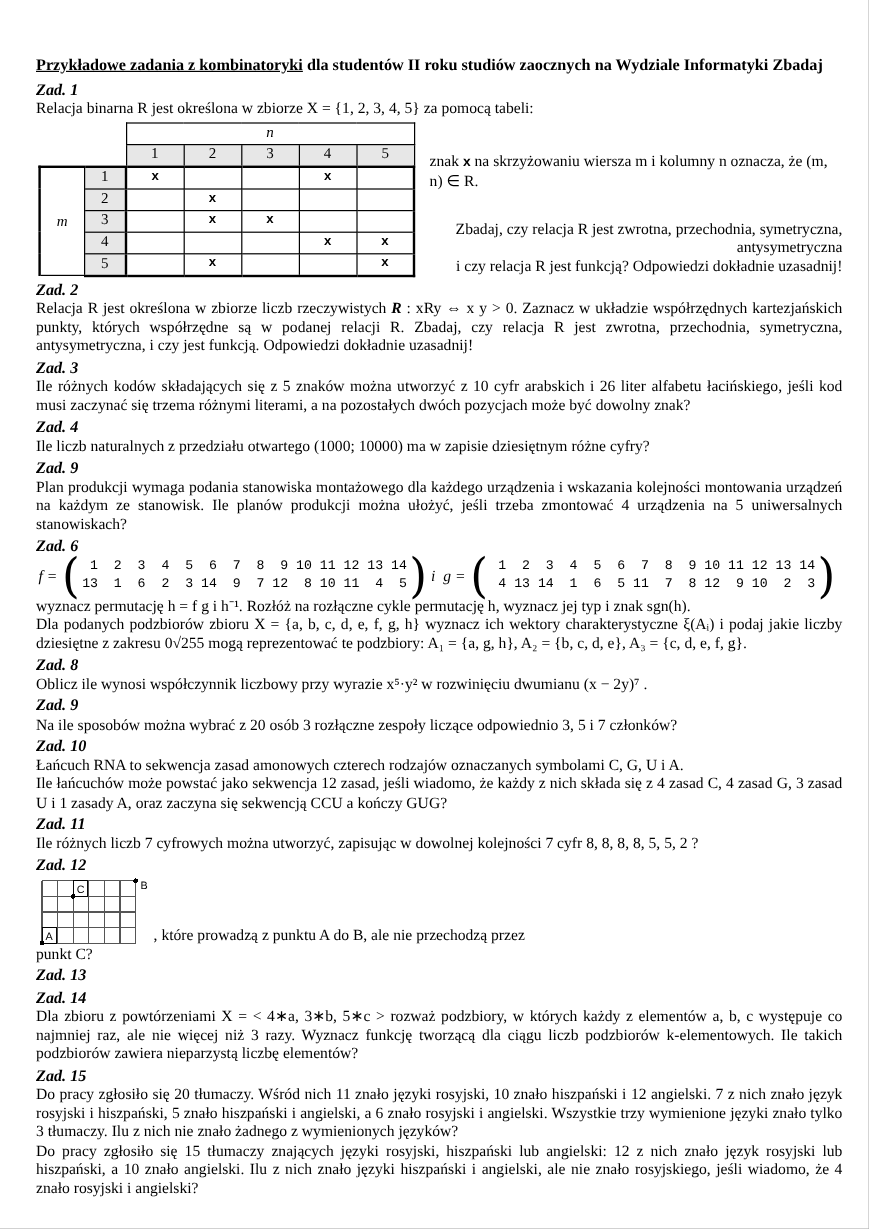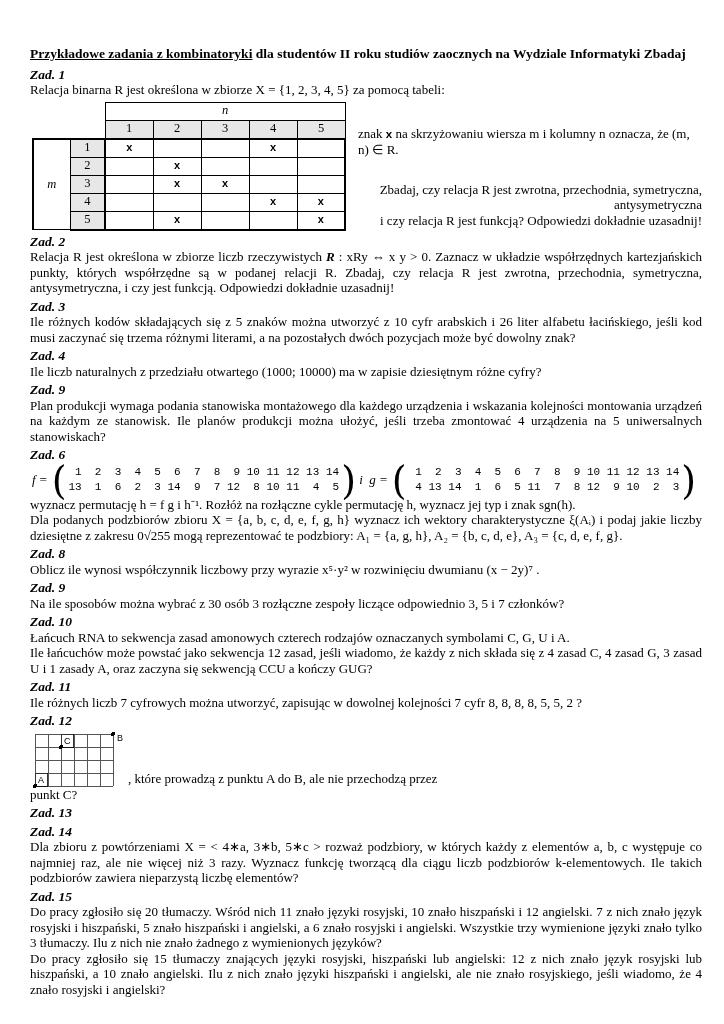--- a/index.html
+++ b/index.html
@@ -164,21 +164,21 @@
     <span class="paren">)</span>
   </div>
   <p>wyznacz permutację h = f g i h⁻¹. Rozłóż na rozłączne cykle permutację h, wyznacz jej typ i znak sgn(h).</p>
 
   <p>Dla podanych podzbiorów zbioru X = {a, b, c, d, e, f, g, h} wyznacz ich wektory charakterystyczne ξ(Aᵢ) i podaj jakie liczby dziesiętne z zakresu 0√255 mogą reprezentować te podzbiory: A₁ = {a, g, h},  A₂ = {b, c, d, e},  A₃ = {c, d, e, f, g}.</p>
 
   <p class="zh">Zad. 8</p>
   <p>Oblicz ile wynosi współczynnik liczbowy przy wyrazie x⁵·y² w rozwinięciu dwumianu (x − 2y)⁷ .</p>
 
   <p class="zh">Zad. 9</p>
-  <p>Na ile sposobów można wybrać z 30 osób 3 rozłączne zespoły liczące odpowiednio 3, 5 i 7 członków?</p>
+  <p>Na ile sposobów można wybrać z 20 osób 3 rozłączne zespoły liczące odpowiednio 3, 5 i 7 członków?</p>
 
   <p class="zh">Zad. 10</p>
   <p>Łańcuch RNA to sekwencja zasad amonowych czterech rodzajów oznaczanych symbolami C, G, U i A.</p>
   <p>Ile łańcuchów może powstać jako sekwencja 12 zasad, jeśli wiadomo, że każdy z nich składa się z 4 zasad C, 4 zasad G, 3 zasad U i 1 zasady A, oraz zaczyna się sekwencją CCU a kończy GUG?</p>
 
   <p class="zh">Zad. 11</p>
   <p>Ile różnych liczb 7 cyfrowych można utworzyć, zapisując w dowolnej kolejności 7 cyfr 8, 8, 8, 8, 5, 5, 2 ?</p>
 
   <p class="zh">Zad. 12</p>
   <div class="t12-row">

